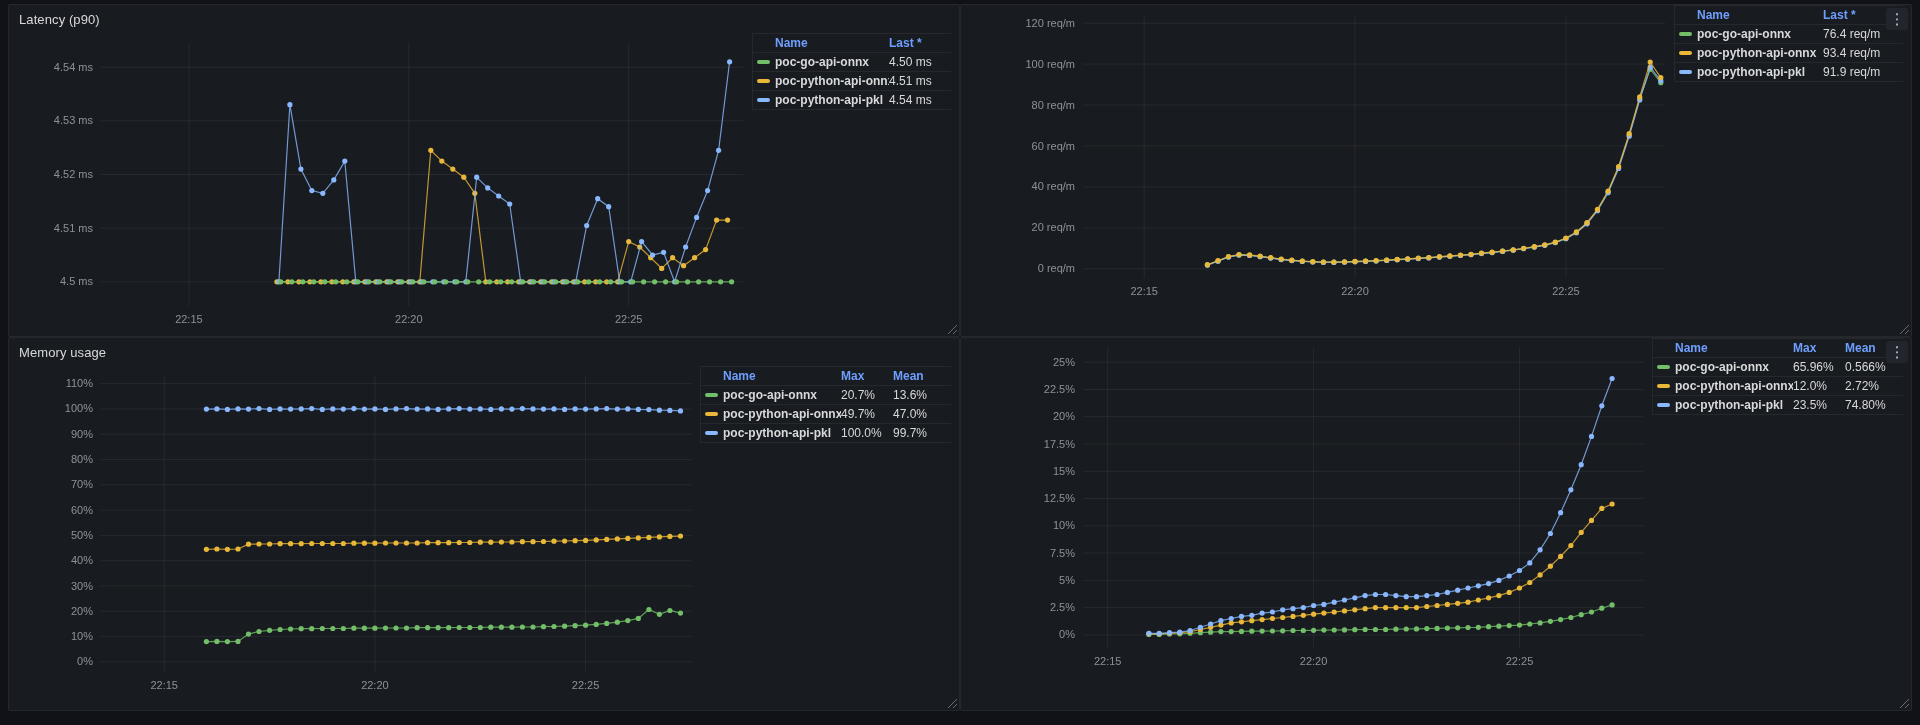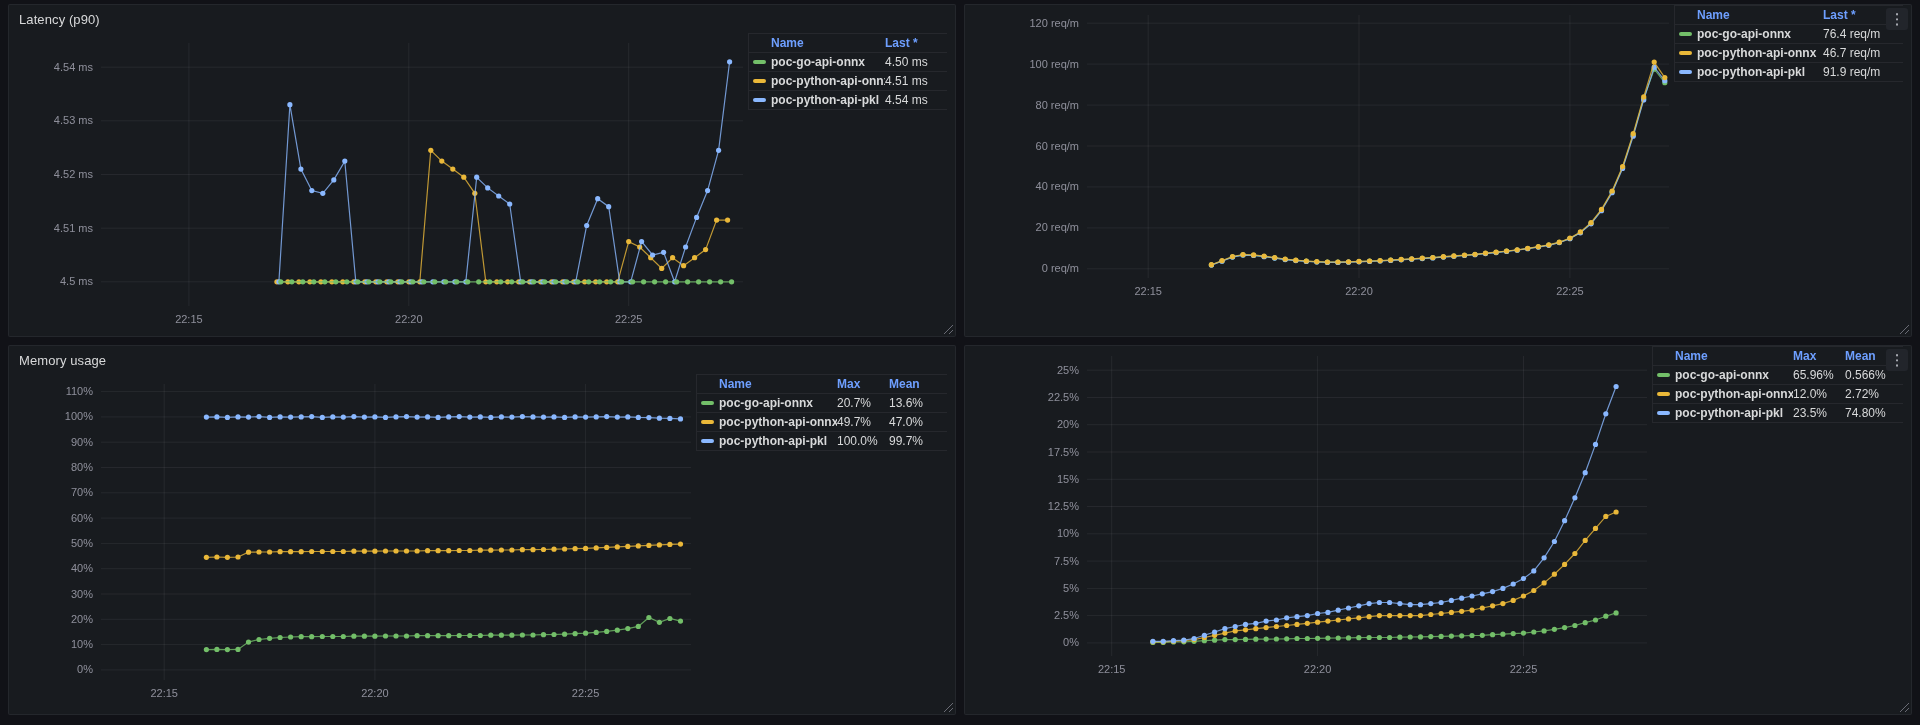--- a/index.html
+++ b/index.html
@@ -1,17 +1,17 @@
 <!DOCTYPE html>
 <html><head>
 <meta charset="utf-8">
 <style>
   html,body{margin:0;padding:0;background:#111217;font-family:"Liberation Sans",sans-serif;}
   .dash{position:relative;width:1920px;height:725px;box-sizing:border-box;padding:4px 8px 14px;
-        display:grid;grid-template-columns:1fr 1fr;grid-template-rows:333px 1fr;gap:8px;overflow:hidden;}
+        display:grid;grid-template-columns:1fr 1fr;grid-template-rows:333px 1fr;overflow:hidden;}
   .panel{position:relative;background:#181b1f;border:1px solid rgba(204,204,220,.07);border-radius:2px;
          display:flex;flex-direction:column;box-sizing:border-box;}
   .panel-header{height:28px;flex:0 0 28px;display:flex;align-items:center;padding:0 10px;cursor:pointer;}
   .panel-title{font-size:13px;font-weight:500;color:#d8d9da;margin:0;letter-spacing:.1px;}
   .kebab{position:absolute;top:3px;right:3px;width:22px;height:22px;border:none;border-radius:3px;
          background:#22252b;color:#c7c9d1;font-size:15px;line-height:22px;text-align:center;padding:0;cursor:pointer;}
   .panel-body{flex:1;display:flex;padding:0 4px 2px 0;min-height:0;}
   .chart{flex:1;min-width:0;position:relative;}
   .legend{align-self:flex-start;margin-right:4px;font-size:12px;color:#d8d9da;
           border-left:1px solid rgba(204,204,220,.08);border-bottom:1px solid rgba(204,204,220,.08);}
@@ -399,21 +399,21 @@
             <span class="lg-th lg-val">Last *</span>
           </div>
           <div class="lg-row">
             <span class="swatch" style="background:#73bf69"></span>
             <span class="lg-name">poc-go-api-onnx</span>
             <span class="lg-val">76.4 req/m</span>
           </div>
           <div class="lg-row">
             <span class="swatch" style="background:#eab839"></span>
             <span class="lg-name">poc-python-api-onnx</span>
-            <span class="lg-val">46.7 req/m</span>
+            <span class="lg-val">93.4 req/m</span>
           </div>
           <div class="lg-row">
             <span class="swatch" style="background:#8ab8ff"></span>
             <span class="lg-name">poc-python-api-pkl</span>
             <span class="lg-val">91.9 req/m</span>
           </div>
         </div>
     </div>
     <div class="rz"></div>
   </section>

